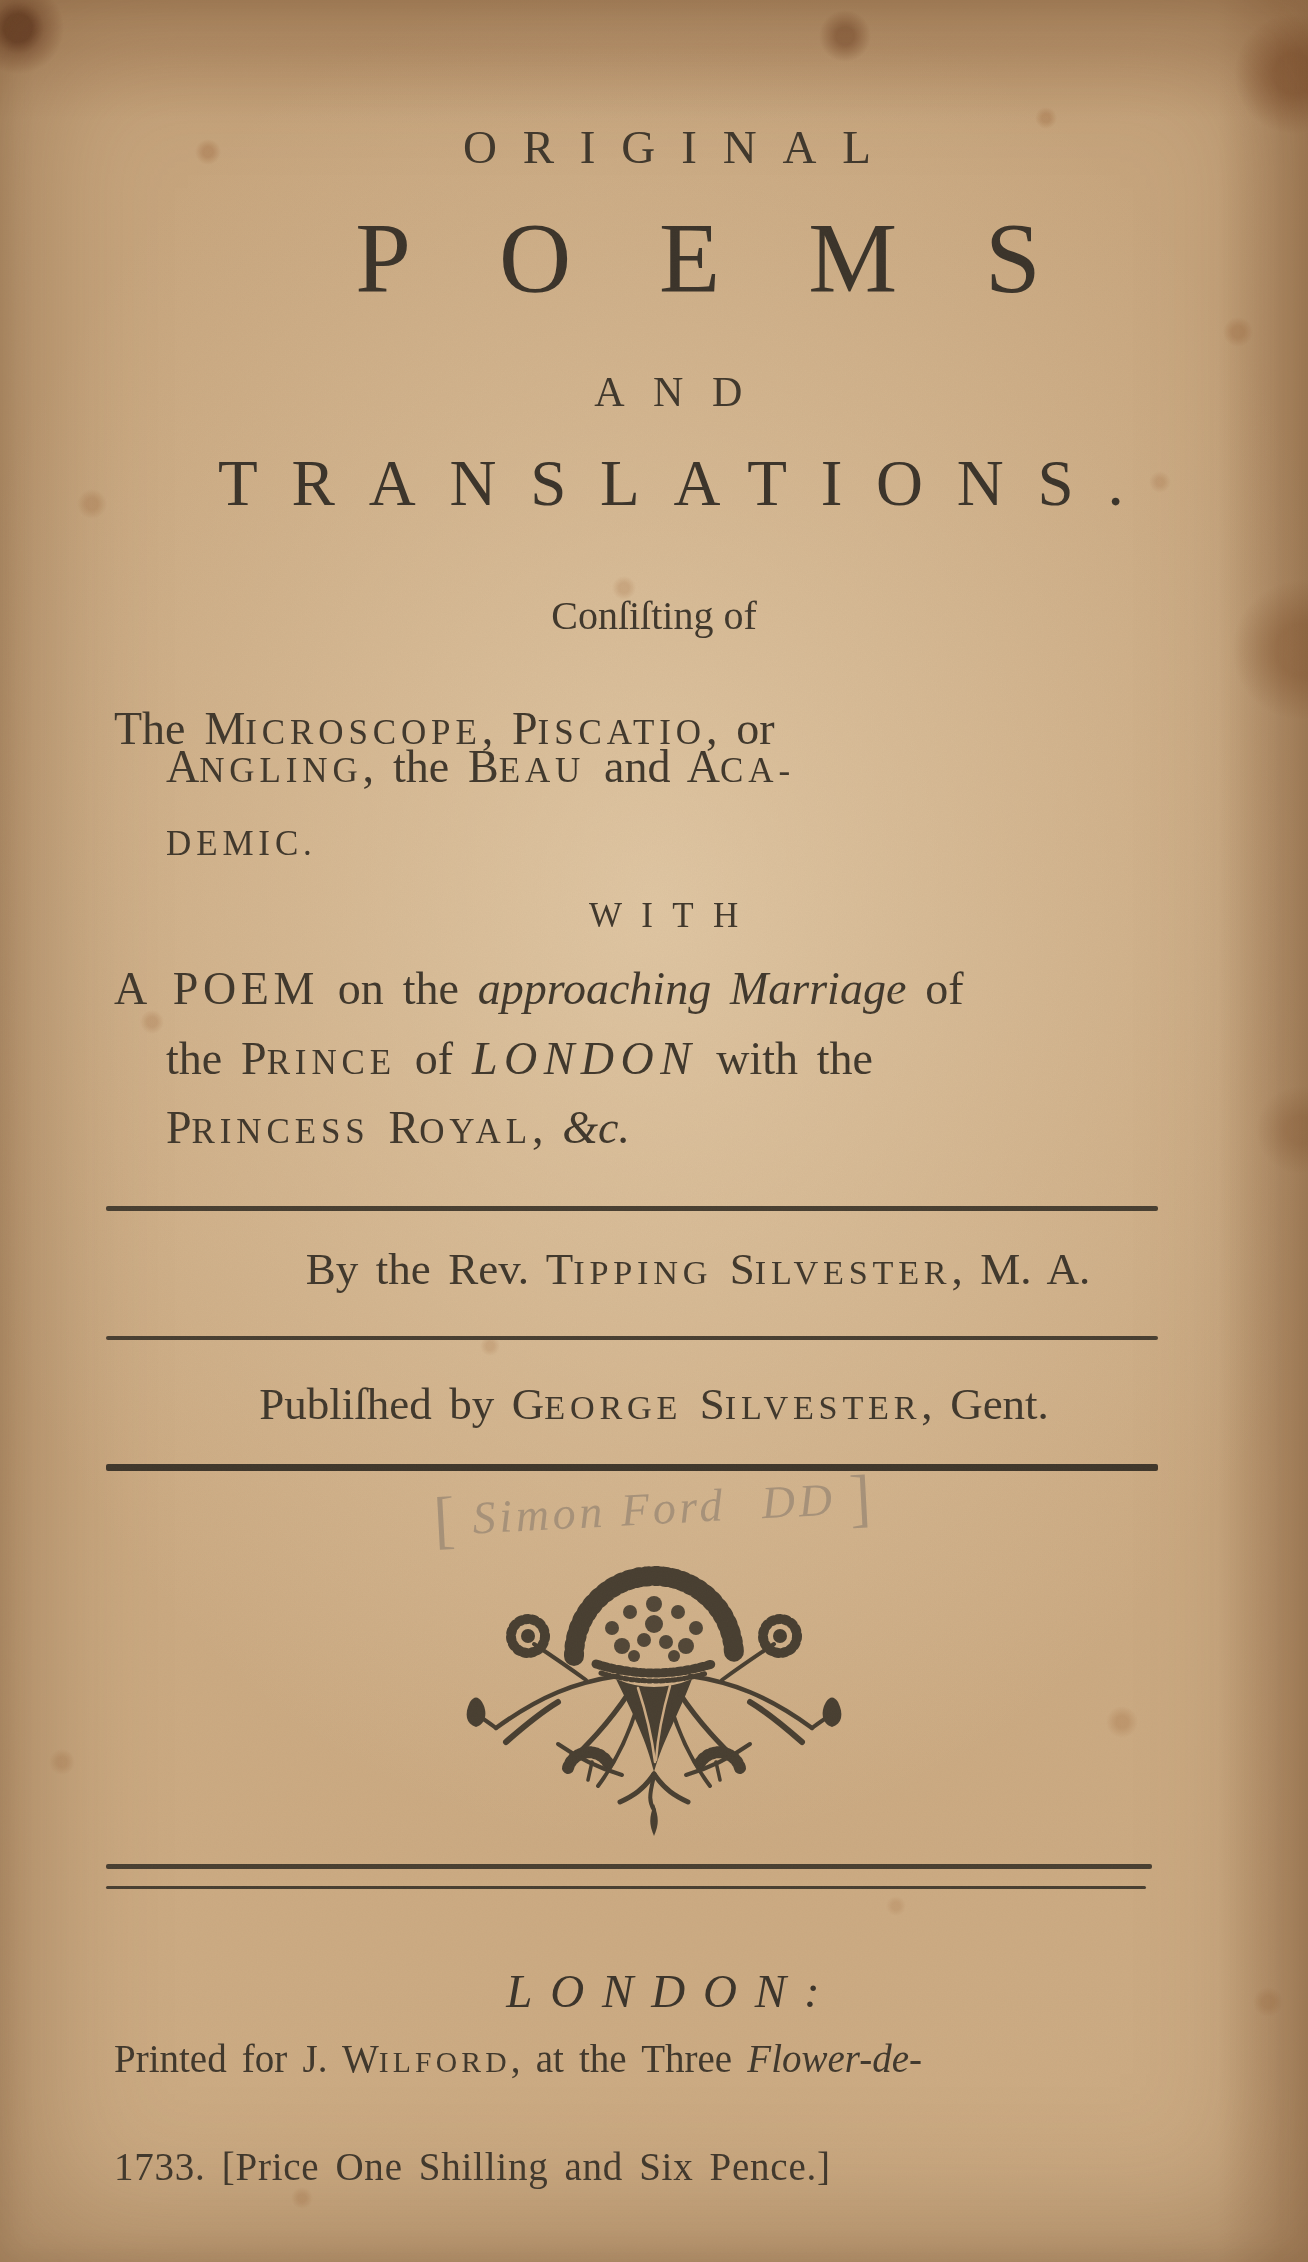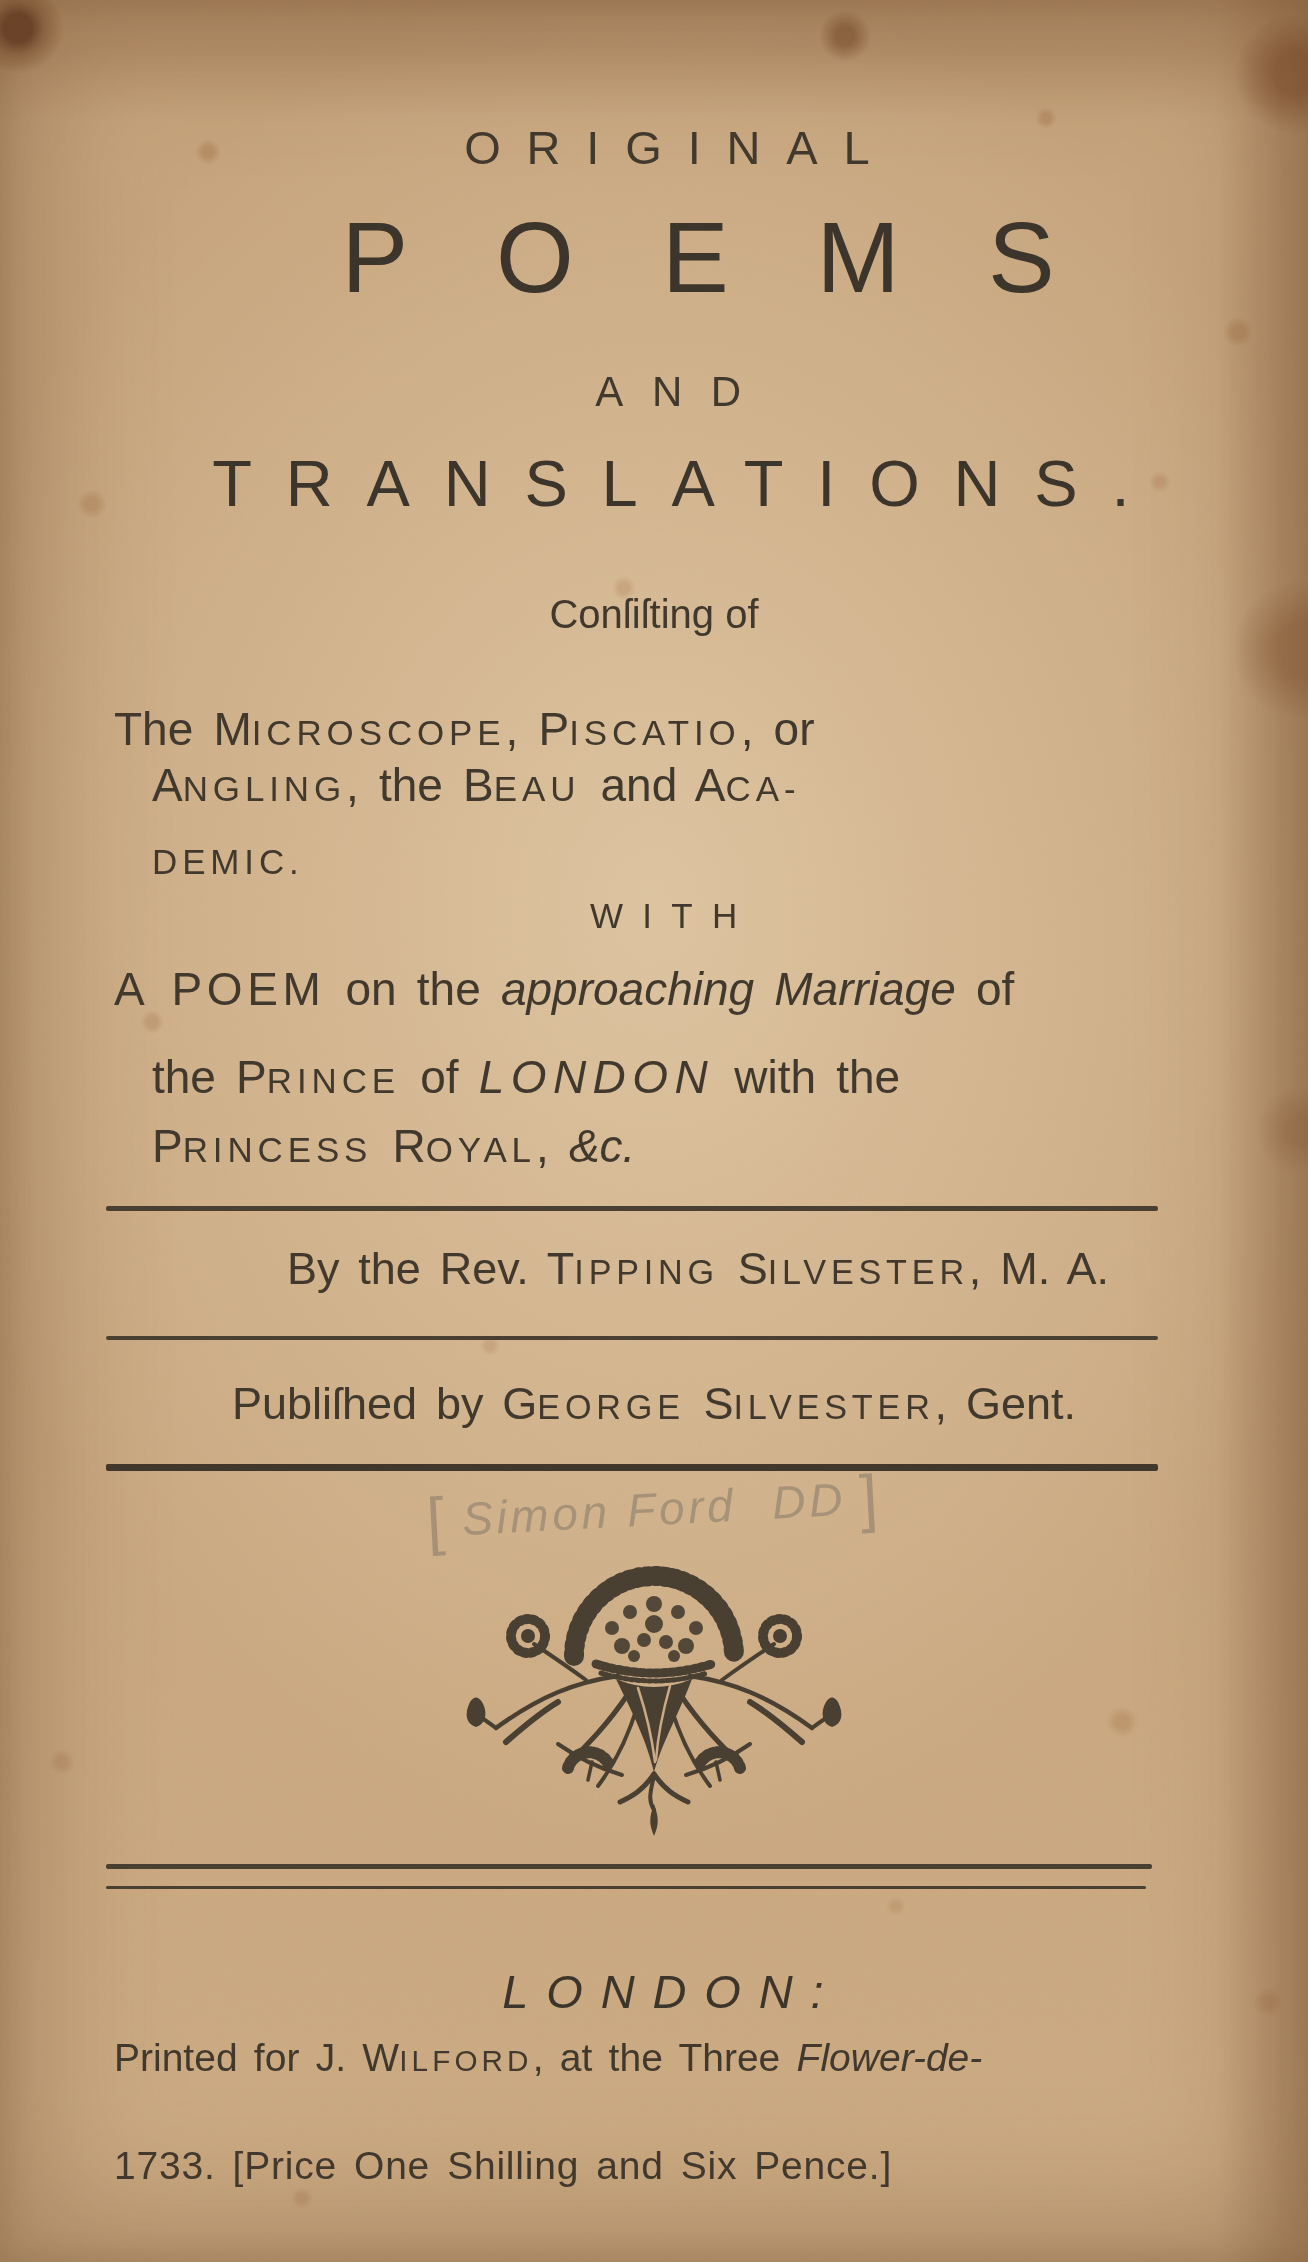--- a/index.html
+++ b/index.html
@@ -1,20 +1,20 @@
 <!DOCTYPE html>
 <html><head>
 <meta charset="utf-8">
 <style>
   html,body{margin:0;padding:0;background:#8a7a64;}
   .page{
     position:relative;
     width:1308px;height:2262px;
     margin:0 auto;
-    font-family:Liberation Sans, sans-serif;
+    font-family:Liberation Serif, serif;
     color:#3f372c;
     overflow:hidden;
     background-color:#c9a780;
     background-image:
       radial-gradient(circle at 18px 28px,  rgba(96,54,32,.85) 0 14px, rgba(110,64,38,.45) 26px, rgba(110,64,38,0) 46px),
       radial-gradient(circle at 845px 36px, rgba(117,70,40,.55) 0 9px,  rgba(117,70,40,0) 26px),
       radial-gradient(circle at 1294px 74px,rgba(128,78,44,.6)  0 20px, rgba(128,78,44,0) 60px),
       radial-gradient(circle at 1302px 650px,rgba(140,94,56,.5) 0 26px, rgba(140,94,56,0) 70px),
       radial-gradient(circle at 1300px 1130px,rgba(140,94,56,.35) 0 14px,rgba(140,94,56,0) 44px),
       radial-gradient(circle at 208px 152px, rgba(152,96,52,.32) 0 5px, rgba(152,96,52,0) 13px),
@@ -32,21 +32,21 @@
       radial-gradient(circle at 896px 1906px,rgba(152,96,52,.18) 0 4px, rgba(152,96,52,0) 10px),
       linear-gradient(to bottom, rgba(136,88,50,.20) 0 46px, rgba(136,88,50,0) 120px),
       linear-gradient(to left,   rgba(120,75,40,.22) 0 26px, rgba(120,75,40,0) 90px),
       radial-gradient(ellipse 78% 58% at 50% 40%, rgba(238,218,186,.6), rgba(238,218,186,0) 72%),
       linear-gradient(to bottom,#c7a57d,#cdac84);
     box-shadow: inset 0 0 130px 32px rgba(101,63,34,.36), inset 0 0 26px 8px rgba(101,63,34,.16);
   }
   .noise{position:absolute;inset:0;opacity:.06;pointer-events:none;}
   .ln{position:absolute;left:0;width:100%;white-space:nowrap;}
   .left{left:114px;width:auto;}
-  .indent{left:152px;margin-top:18px;}
+  .indent{left:166px;}
   .ctr{text-align:center;}
   
   .seg-r{}
   .seg-i{font-style:italic;}
   .seg-c{}
   .seg-sc{font-size:.76em;letter-spacing:.14em;}
   .seg-cs{letter-spacing:.1em;margin-top:8px;}
   .seg-ic{font-style:italic;letter-spacing:.14em;}
   
   .l-original{top:120px;font-size:47px;letter-spacing:.55em;padding-left:.55em;}

